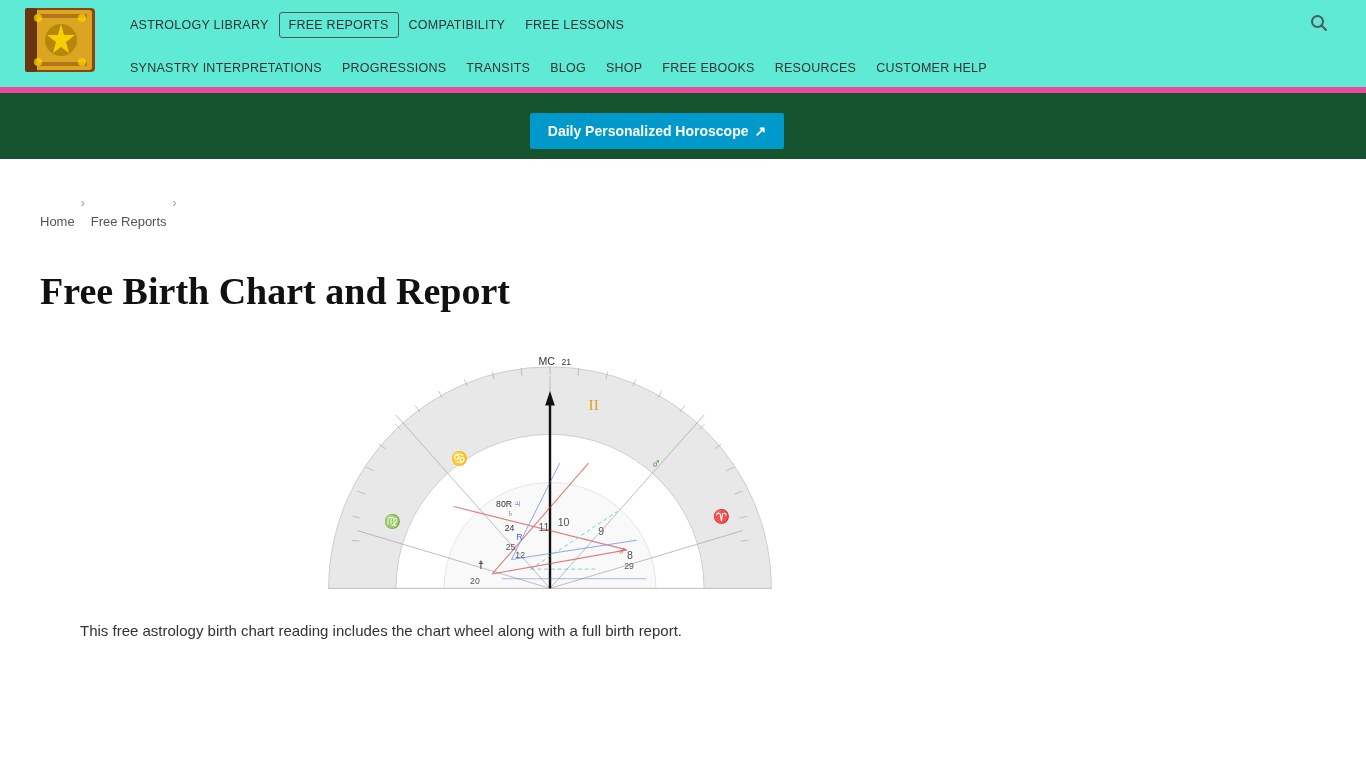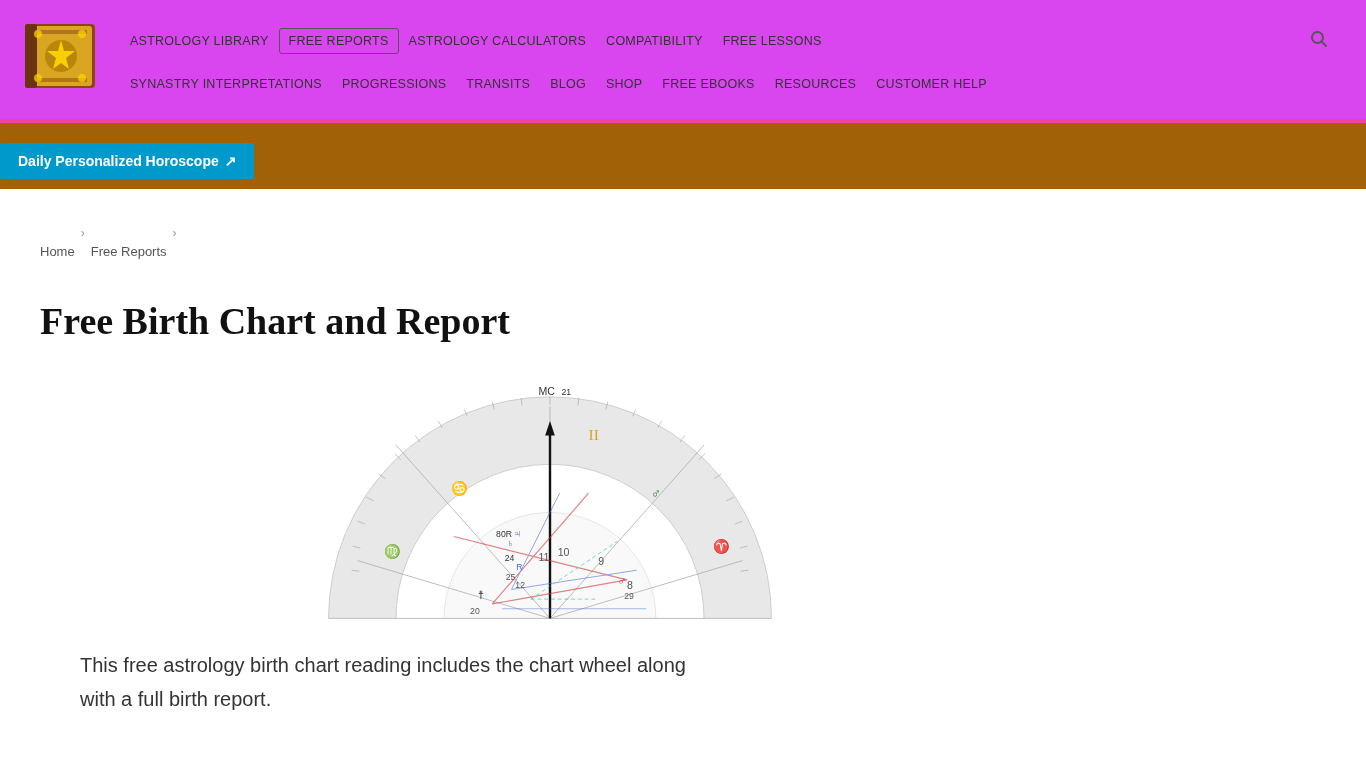--- a/index.html
+++ b/index.html
@@ -1,22 +1,22 @@
 <!DOCTYPE html>
 <html><head>
   <meta charset="utf-8">
   <style>
     * { margin: 0; padding: 0; box-sizing: border-box; }
     body { font-family: Arial, sans-serif; background: #fff; color: #333; font-size: 14px; }
 
     
     .header {
-      background: #d946ef;
-      border-bottom: 4px solid #ec4899;
-      padding: 16px 20px;
+      background: #5eead4;
+      border-bottom: 6px solid #ec4899;
+      padding: 0 20px;
     }
     .logo-wrap {
       margin-right: 20px;
     }
     .logo-book {
       width: 80px;
       height: 80px;
     }
     .nav-item {
       padding: 6px 10px;
@@ -89,21 +89,21 @@
     }
     .chart-image-area {
       width: 520px;
       height: 250px;
       margin: 0 auto 30px auto;
       position: relative;
       display: flex;
       justify-content: flex-end;
     }
     .chart-description {
-      font-size: 20px;
+      font-size: 15px;
       color: #333;
       line-height: 1.7;
       max-width: 720px;
       padding: 0 40px;
     }
 
     
     .chart-svg {
       width: 520px;
       height: 260px;
@@ -152,21 +152,20 @@
         <circle cx="18" cy="62" r="4" fill="#FFD700" opacity="0.7"></circle>
         <circle cx="62" cy="62" r="4" fill="#FFD700" opacity="0.7"></circle>
       </svg>
     </div>
 
     <div class="nav-and-search">
 
       <div class="nav-row-1">
         <a class="nav-item">ASTROLOGY LIBRARY</a>
         <a class="nav-item active">FREE REPORTS</a>
-        <a class="nav-item">ASTROLOGY CALCULATORS</a>
         <a class="nav-item">COMPATIBILITY</a>
         <a class="nav-item">FREE LESSONS</a>
 
         <div class="search-icon-wrap" style="margin-left:auto;">
           <svg width="18" height="18" viewBox="0 0 18 18">
             <circle cx="7.5" cy="7.5" r="5.5" fill="none" stroke="#555" stroke-width="2"></circle>
             <line x1="11.5" y1="11.5" x2="16" y2="16" stroke="#555" stroke-width="2" stroke-linecap="round"></line>
           </svg>
         </div>
       </div>
@@ -179,21 +178,21 @@
         <a class="nav-item">SHOP</a>
         <a class="nav-item">FREE EBOOKS</a>
         <a class="nav-item">RESOURCES</a>
         <a class="nav-item">CUSTOMER HELP</a>
       </div>
     </div>
 
   </div>
 </div>
 
-<div style="display:flex; justify-content:flex-start; padding: 10px 32px 0 0; background:#a16207;">
+<div style="display:flex; justify-content:center; padding: 10px 32px 0 0; background:#14532d;">
   <button class="daily-horoscope-btn">
     <span>Daily Personalized Horoscope</span>
     <span>↗</span>
   </button>
 </div>
 
 <div class="breadcrumb">
   <a href="#">Home</a>
   <span class="breadcrumb-sep">›</span>
   <a href="#">Free Reports</a>

